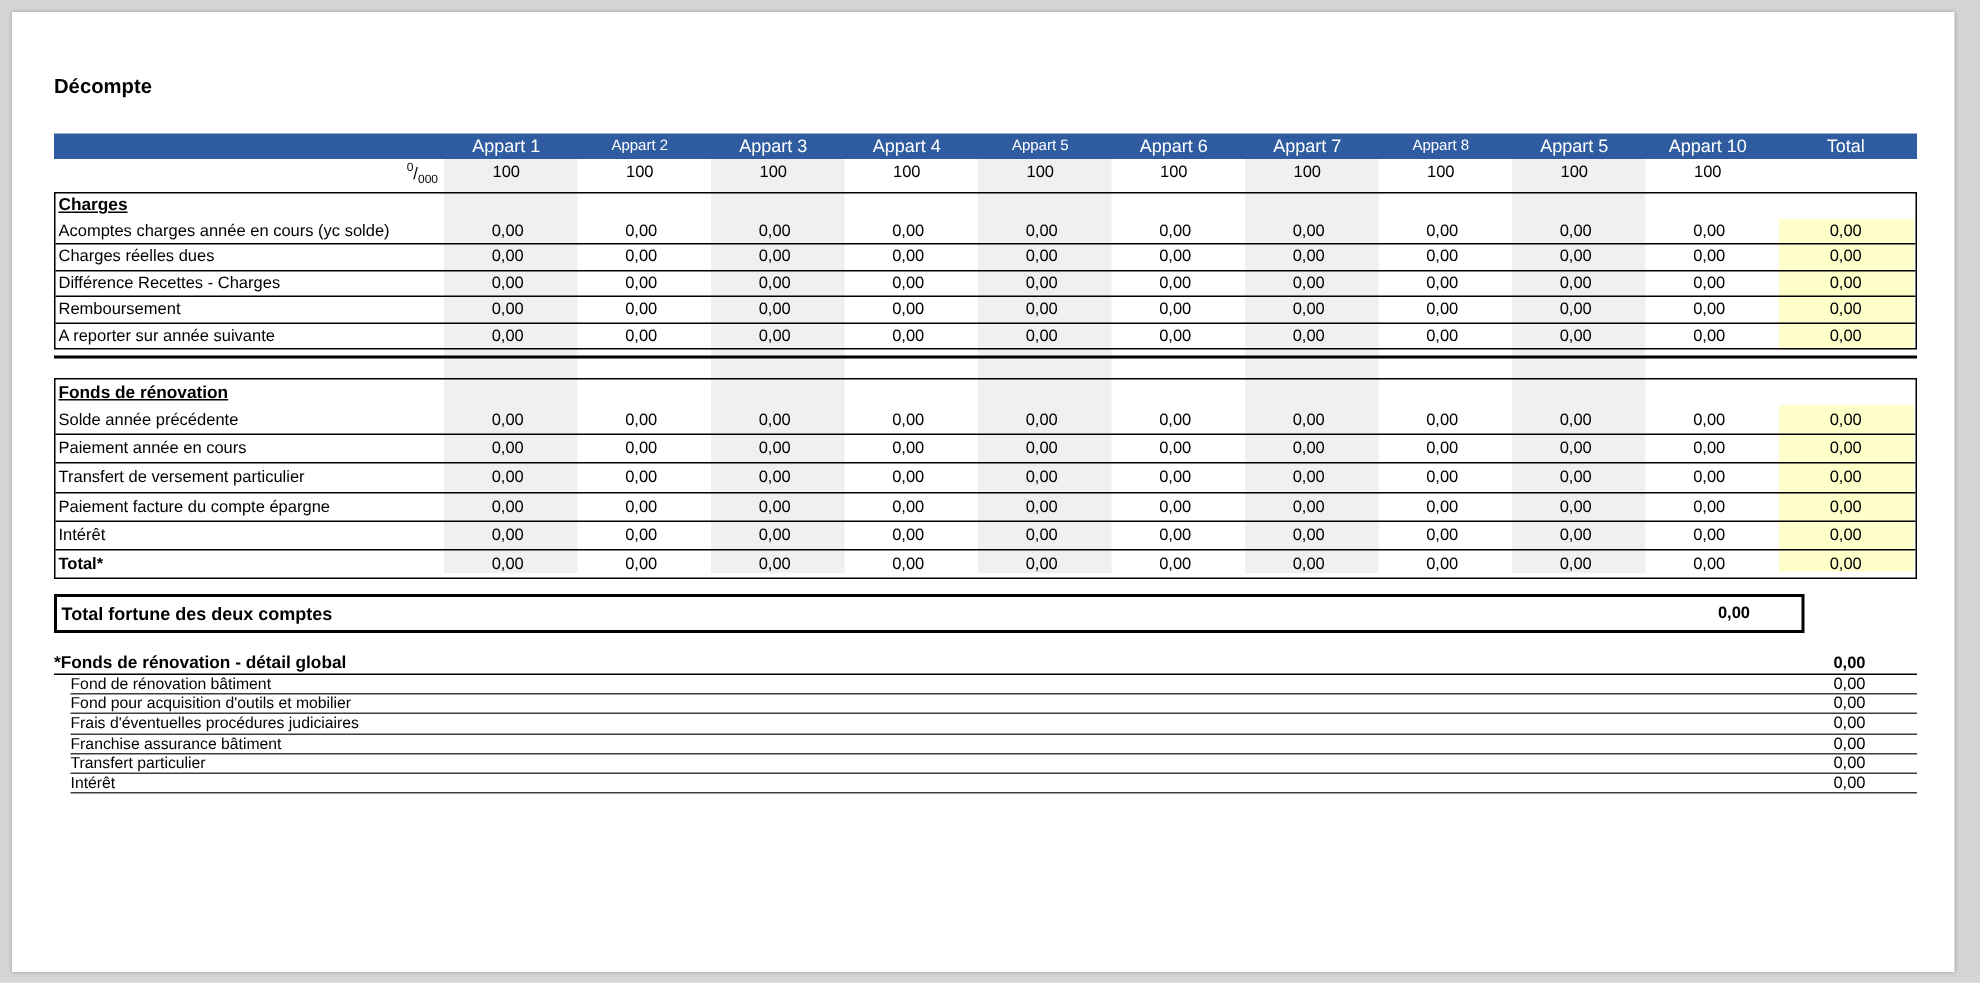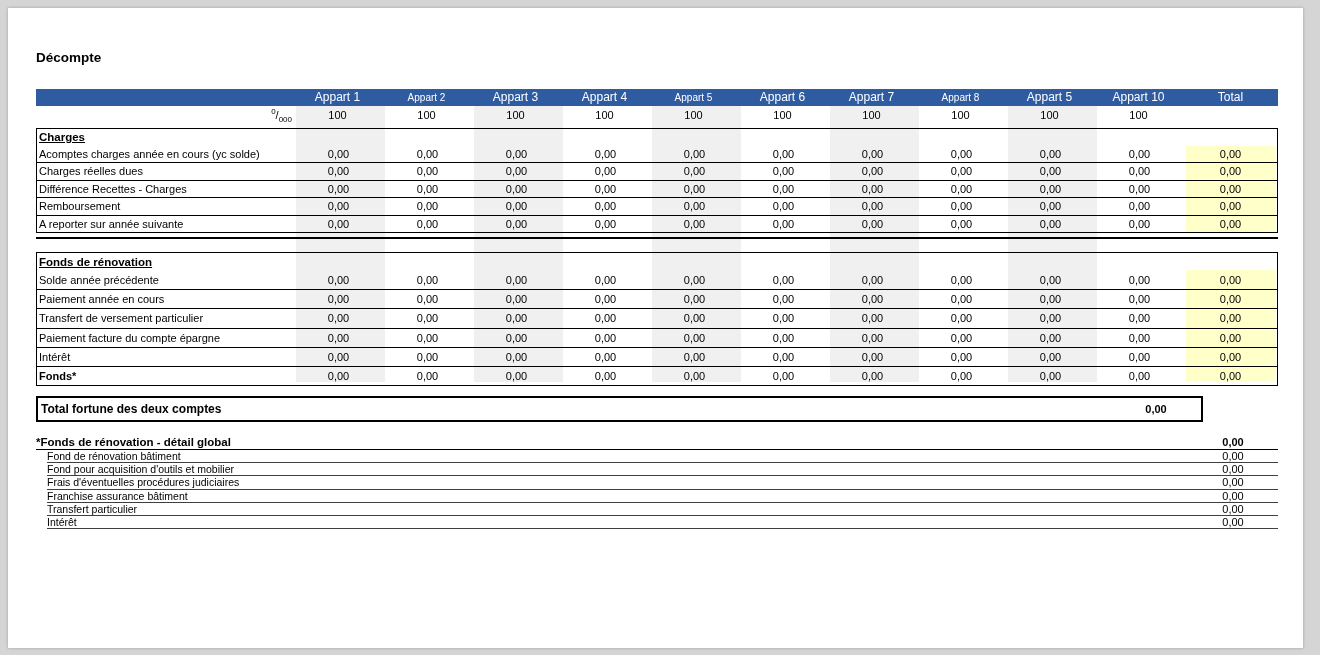--- a/index.html
+++ b/index.html
@@ -299,21 +299,21 @@
         <div class="vcell">0,00</div>
         <div class="vcell">0,00</div>
         <div class="vcell">0,00</div>
         <div class="vcell">0,00</div>
         <div class="vcell">0,00</div>
         <div class="vcell">0,00</div>
         <div class="vcell">0,00</div>
         <div class="vcell totalcol">0,00</div>
       </div>
       <div class="trow boldrow">
-        <span class="rlabel">Fonds*</span>
+        <span class="rlabel">Total*</span>
         <div class="vcell">0,00</div>
         <div class="vcell">0,00</div>
         <div class="vcell">0,00</div>
         <div class="vcell">0,00</div>
         <div class="vcell">0,00</div>
         <div class="vcell">0,00</div>
         <div class="vcell">0,00</div>
         <div class="vcell">0,00</div>
         <div class="vcell">0,00</div>
         <div class="vcell">0,00</div>

